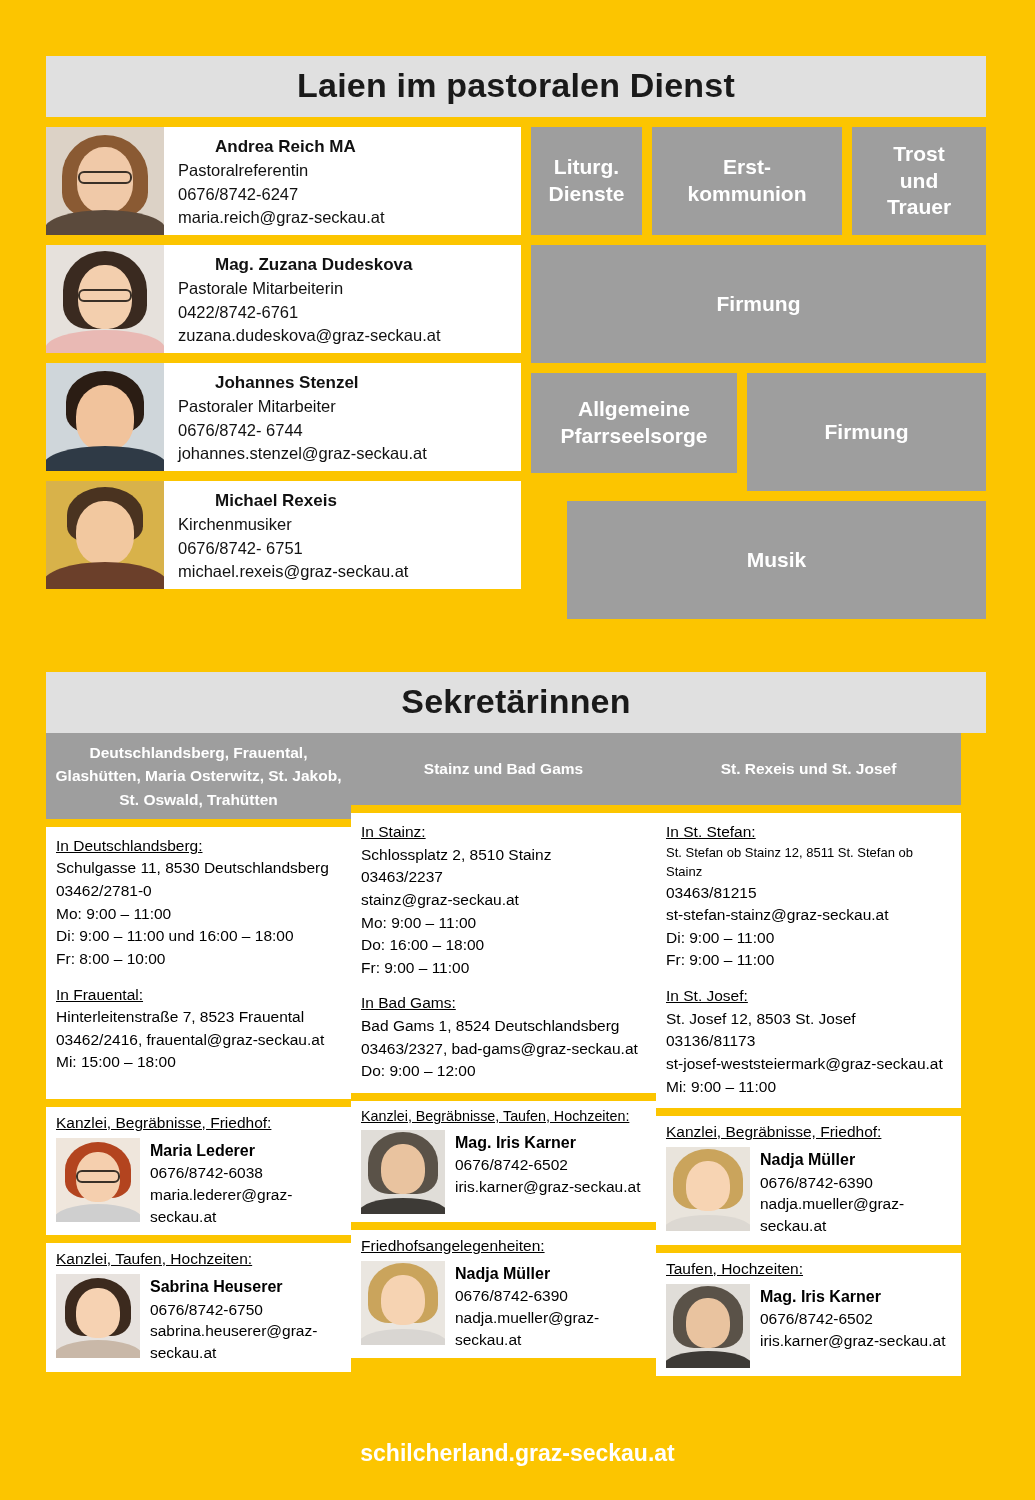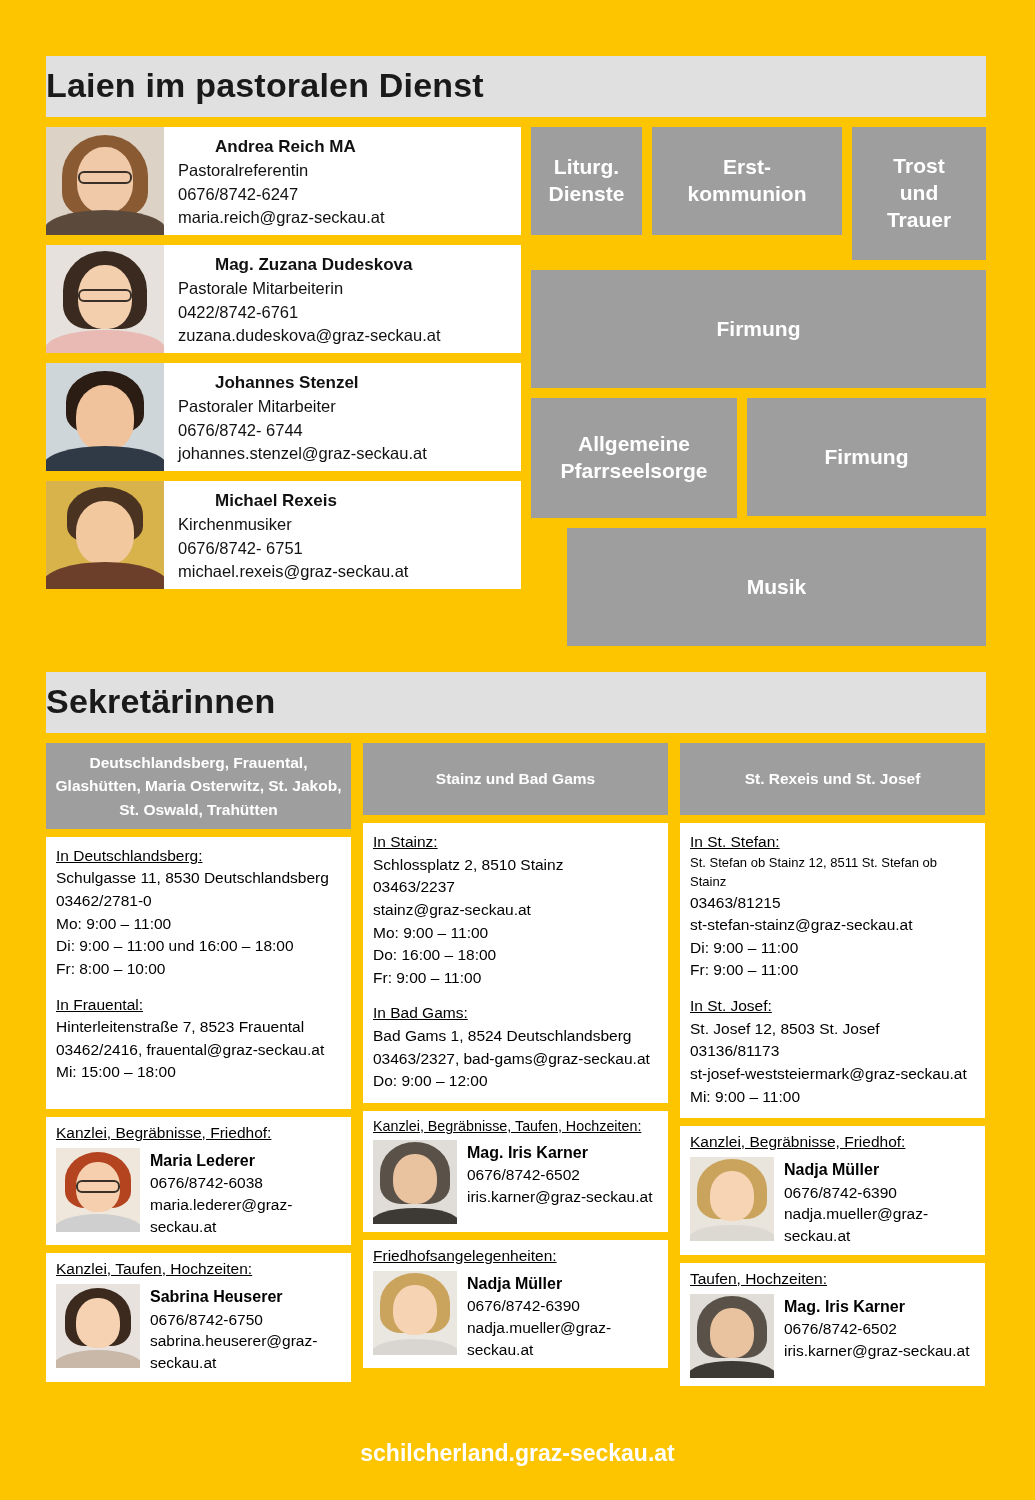--- a/index.html
+++ b/index.html
@@ -17,20 +17,21 @@
   .page {
     position: relative;
     width: 1035px;
     height: 1500px;
     box-sizing: border-box;
   }
 
   
   .banner {
     background: #e0e0e0;
+    text-align: center;
     font-size: 34px;
     font-weight: bold;
     color: #1a1a1a;
     padding: 10px 0 12px 0;
     letter-spacing: 0.2px;
   }
 
   
   .section-top {
     position: absolute;
@@ -93,37 +94,36 @@
     line-height: 1.28;
     display: flex;
     align-items: center;
     justify-content: center;
     text-align: center;
     padding: 6px 8px;
     box-sizing: border-box;
   }
   .task.erstkommunion { flex: 0 0 190px; height: 108px; }
   .task.liturg { flex: 0 0 111px; height: 108px; }
-  .task.trost { flex: 0 0 134px; height: 133px; justify-content: center; }
+  .task.trost { flex: 0 0 134px; height: 108px; justify-content: center; }
   .task.firmung-wide { flex: 1 1 auto; height: 118px; }
-  .task.allgemeine { flex: 0 0 206px; height: 120px; }
+  .task.allgemeine { flex: 0 0 206px; height: 100px; }
   .task.firmung2 { flex: 1 1 auto; height: 118px; }
   .task.musik { flex: 1 1 auto; height: 118px; margin-left: 36px; }
 
   
   .section-bottom {
     position: absolute;
     left: 46px;
     top: 672px;
     width: 940px;
   }
   .sec-grid {
     display: flex;
-    gap: 12px;
-    margin-top: 10px;
+    margin-top: 0;
   }
   .sec-col {
     width: 305px;
     display: flex;
     flex-direction: column;
     gap: 8px;
   }
   .sec-head {
     background: #9e9e9e;
     color: #ffffff;

